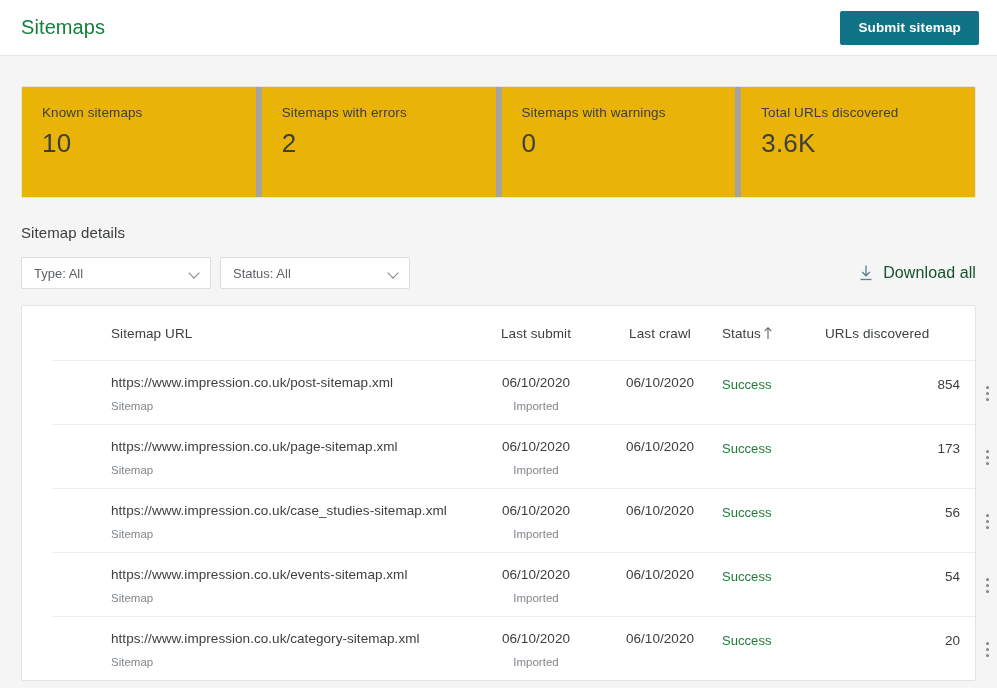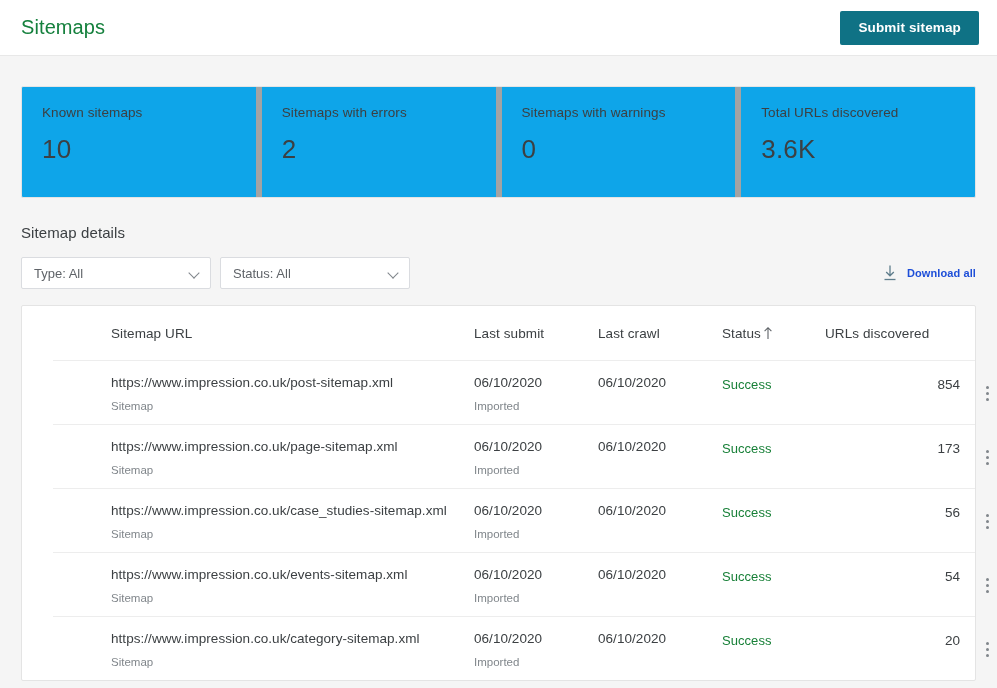--- a/index.html
+++ b/index.html
@@ -49,21 +49,21 @@
   }
 
   
   .content {
     padding: 0 21px;
   }
 
   
   .stats {
     margin-top: 30px;
-    background: #0ea5e9;
+    background: #eab308;
     border: 1px solid #e4e4e4;
     border-radius: 2px;
     display: flex;
     height: 112px;
     box-sizing: border-box;
   }
   .stat {
     flex: 1 1 0;
     padding: 18px 0 0 20px;
     box-sizing: border-box;
@@ -72,21 +72,21 @@
   }
   .stat:first-child { border-left: none; }
   .stat-label {
     font-size: 13.5px;
     color: #3c4043;
     letter-spacing: .1px;
   }
   .stat-value {
     font-size: 26px;
     color: #3c4043;
-    margin-top: 14px;
+    margin-top: 8px;
     font-weight: 400;
     letter-spacing: .2px;
   }
 
   
   .details-title {
     font-size: 15px;
     color: #3c4043;
     margin-top: 26px;
     letter-spacing: .1px;
@@ -134,24 +134,23 @@
   }
   .download {
     position: absolute;
     right: 0;
     display: flex;
     align-items: center;
     gap: 9px;
     cursor: pointer;
   }
   .download-label {
-    font-size: 11px;
-    color: #1d4ed8;
+    font-size: 16px;
+    color: #14532d;
     letter-spacing: .1px;
-    font-weight: bold;
   }
   .dl-icon { width: 16px; height: 18px; display: block; }
 
   
   .table {
     margin-top: 16px;
     background: #ffffff;
     border: 1px solid #e4e4e4;
     border-radius: 2px;
     padding-left: 31px;
@@ -167,22 +166,22 @@
     height: 54px;
     align-items: center;
   }
   .tbody-row {
     height: 64px;
     padding-top: 14px;
     cursor: pointer;
   }
   .c-lead   { width: 58px; flex: 0 0 58px; }
   .c-url    { width: 363px; flex: 0 0 363px; }
-  .c-submit { width: 124px; flex: 0 0 124px; }
-  .c-crawl  { width: 124px; flex: 0 0 124px; }
+  .c-submit { width: 124px; flex: 0 0 124px; text-align: center; }
+  .c-crawl  { width: 124px; flex: 0 0 124px; text-align: center; }
   .c-status { width: 103px; flex: 0 0 103px; }
   .c-urls   { width: 143px; flex: 0 0 143px; text-align: right; }
   .c-menu   { width: 38px;  flex: 0 0 38px; text-align: center; }
 
   .th {
     font-size: 13.5px;
     color: #3c4043;
     letter-spacing: .1px;
   }
   .th-status { display: flex; align-items: center; gap: 2px; cursor: pointer; }

